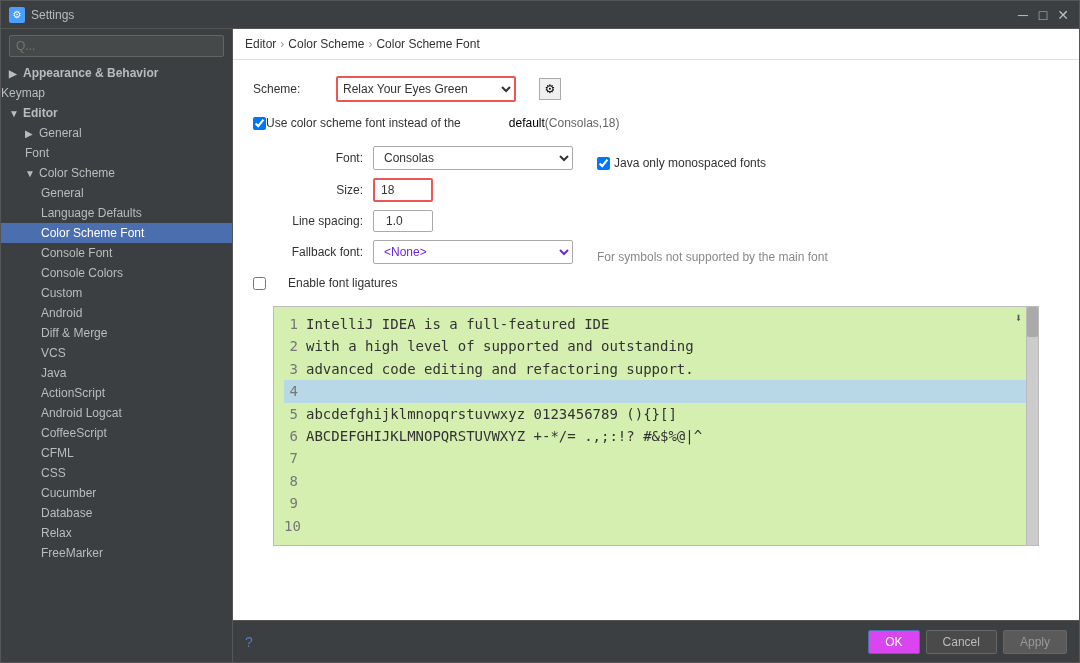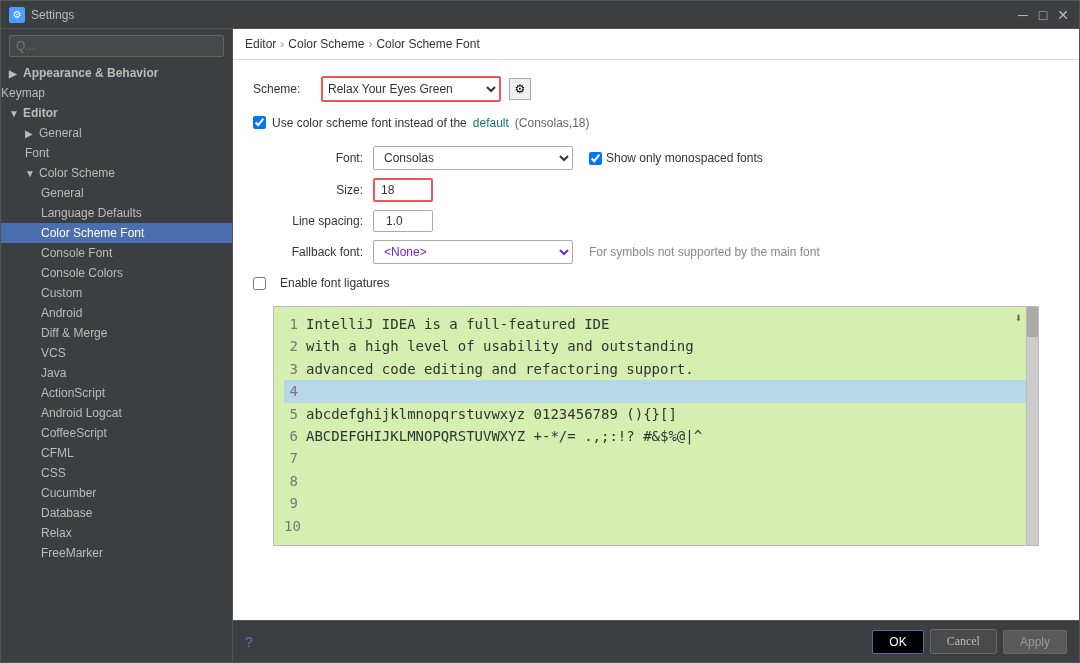--- a/index.html
+++ b/index.html
@@ -28,53 +28,53 @@
 
     .arrow { display: inline-block; width: 10px; font-size: 10px; }
 
     
     .main { flex: 1; background: #fff; display: flex; flex-direction: column; overflow: hidden; }
     .breadcrumb { padding: 8px 12px; background: #fff; border-bottom: 1px solid #ddd; color: #333; font-size: 12px; display: flex; align-items: center; gap: 2px; }
     .breadcrumb-sep { color: #999; margin: 0 2px; }
 
     .panel { padding: 16px 20px; flex: 1; overflow-y: auto; background: #fff; }
 
-    .scheme-row { display: flex; align-items: center; gap: 8px; margin-bottom: 14px; }
+    .scheme-row { display: flex; align-items: center; gap: 23px; margin-bottom: 14px; }
     .scheme-label { color: #333; font-size: 12px; width: 60px; }
     .scheme-select { width: 180px; padding: 3px 1px; border: 2px solid #e55; background: #fff; font-size: 12px; border-radius: 2px; color: #333; }
     .gear-btn { width: 22px; height: 22px; border: 1px solid #aaa; background: #f0f0f0; cursor: pointer; display: flex; align-items: center; justify-content: center; font-size: 12px; }
 
-    .checkbox-row { display: flex; align-items: flex-start; gap: 6px; margin-bottom: 16px; color: #333; font-size: 12px; }
-    .checkbox-row a { color: #0f766e; text-decoration: none; }
+    .checkbox-row { display: flex; align-items: center; margin-bottom: 16px; color: #333; font-size: 12px; }
+    .checkbox-row a { color: #000000; text-decoration: none; margin-left: 48px; }
     .checkbox-row .default-info { color: #666; }
 
     .settings-grid { display: grid; grid-template-columns: 110px 1fr; gap: 8px 10px; align-items: center; margin-bottom: 12px; }
     .settings-label { color: #333; font-size: 12px; text-align: right; }
-    .settings-control { display: flex; align-items: center; gap: 16px; }
+    .settings-control { display: flex; align-items: flex-end; gap: 24px; }
     .font-select { width: 200px; padding: 3px 6px; border: 1px solid #aaa; background: #fff; font-size: 12px; border-radius: 2px; color: #333; }
     .size-input { width: 60px; padding: 3px 6px; border: 2px solid #e55; background: #fff; font-size: 12px; border-radius: 2px; color: #333; }
     .line-spacing-input { width: 60px; padding: 3px 12px; border: 1px solid #aaa; background: #fff; font-size: 12px; border-radius: 2px; color: #333; }
     .fallback-select { width: 200px; padding: 3px 6px; border: 1px solid #aaa; background: #fff; font-size: 12px; border-radius: 2px; color: #6d28d9; }
     .fallback-hint { color: #888; font-size: 12px; }
     .mono-checkbox { display: flex; align-items: center; gap: 4px; color: #333; font-size: 12px; }
 
-    .ligatures-row { display: flex; align-items: center; gap: 14px; color: #333; font-size: 12px; margin-bottom: 16px; margin-top: 4px; }
+    .ligatures-row { display: flex; align-items: center; gap: 22px; color: #333; font-size: 12px; margin-bottom: 16px; margin-top: 4px; }
 
     
     .preview { background: #d4efb0; border: 1px solid #bbb; margin: 0 20px 16px; flex-shrink: 0; min-height: 240px; position: relative; overflow: hidden; font-family: 'Consolas', monospace; }
     .preview-content { padding: 6px 10px; color: #333; }
     .preview-line { display: flex; gap: 8px; font-size: 14px; line-height: 1.6; }
     .line-num { color: #777; min-width: 14px; text-align: right; user-select: none; }
     .line-text { color: #333; }
 
     
     .bottom-bar { height: 42px; background: #3c3f41; border-top: 1px solid #555; display: flex; align-items: center; justify-content: flex-end; gap: 6px; padding: 0 12px; }
     .btn { padding: 4px 16px; font-size: 12px; border: 1px solid #777; cursor: pointer; border-radius: 2px; }
-    .btn-ok { background: #000000; color: #fff; border-color: #4b6eaf; }
-    .btn-cancel { background: #4a4a4a; color: #bbb; border-color: #666; font-family: Liberation Serif, serif; }
+    .btn-ok { background: #d946ef; color: #fff; border-color: #4b6eaf; }
+    .btn-cancel { background: #4a4a4a; color: #bbb; border-color: #666; }
     .btn-apply { background: #5a5a5a; color: #999; border-color: #666; }
     .help-icon { color: #4e7cba; font-size: 14px; cursor: pointer; margin-right: auto; }
   </style>
 </head>
 <body>
 
 <div class="window">
 
   <div class="titlebar">
     <div class="titlebar-left">
@@ -206,21 +206,21 @@
         </div>
 
         <div class="settings-grid">
           <span class="settings-label">Font:</span>
           <div class="settings-control">
             <select class="font-select">
               <option>Consolas</option>
             </select>
             <span class="mono-checkbox">
               <input type="checkbox" checked="" style="">
-              <span>Show only monospaced fonts</span>
+              <span>Java only monospaced fonts</span>
             </span>
           </div>
 
           <span class="settings-label">Size:</span>
           <div class="settings-control">
             <input class="size-input" type="text" value="18" style="">
           </div>
 
           <span class="settings-label">Line spacing:</span>
           <div class="settings-control">
@@ -242,21 +242,21 @@
         </div>
 
         <div class="preview">
           <div class="preview-content" style="font-family: Consolas, monospace; font-size: 14px;">
             <div class="preview-line">
               <span class="line-num">1</span>
               <span class="line-text">IntelliJ IDEA is a full-featured IDE</span>
             </div>
             <div class="preview-line">
               <span class="line-num">2</span>
-              <span class="line-text">with a high level of usability and outstanding</span>
+              <span class="line-text">with a high level of supported and outstanding</span>
             </div>
             <div class="preview-line">
               <span class="line-num">3</span>
               <span class="line-text">advanced code editing and refactoring support.</span>
             </div>
             <div class="preview-line" style="background:#b8d8e8; min-height:22px;">
               <span class="line-num">4</span>
               <span class="line-text">&nbsp;</span>
             </div>
             <div class="preview-line">

